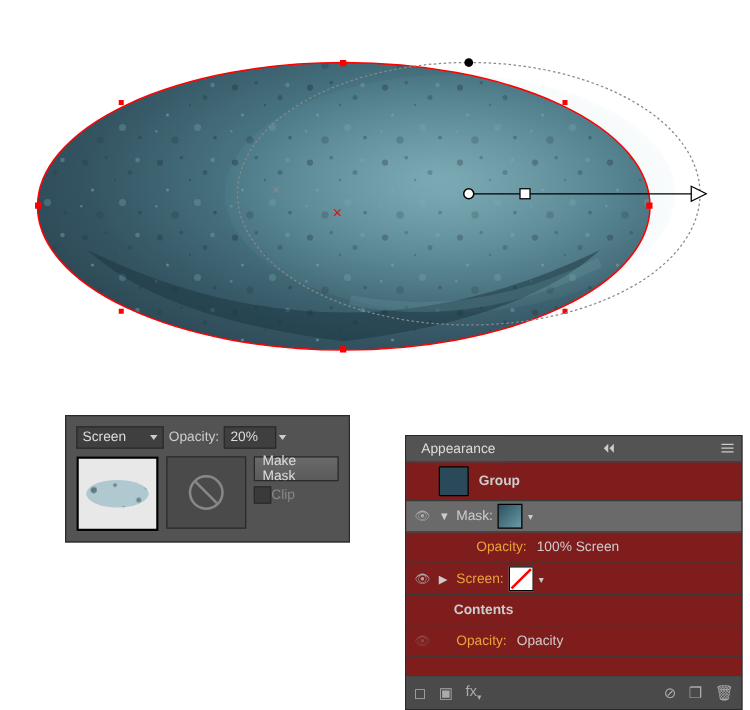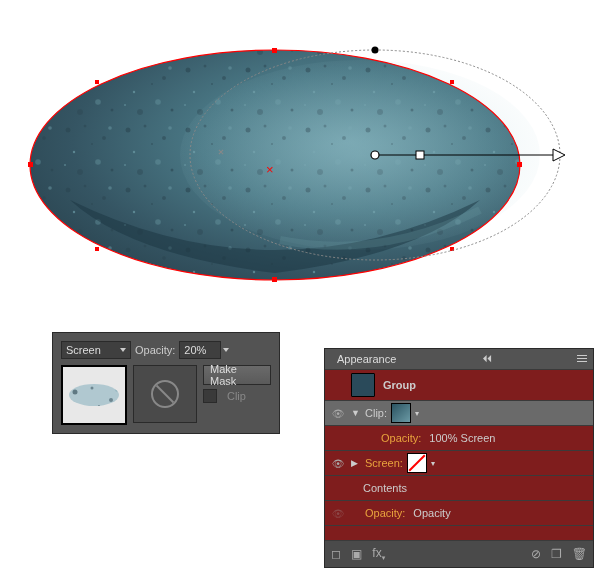--- a/index.html
+++ b/index.html
@@ -159,21 +159,21 @@
       font-size: 11px;
     }
     .mask-controls {
       display: flex;
       flex-direction: column;
       gap: 4px;
     }
     .checkbox-row {
       display: flex;
       align-items: center;
-      gap: 10px;
+      gap: 0;
       color: #888;
     }
     .checkbox {
       width: 12px;
       height: 12px;
       background: #3a3a3a;
       border: 1px solid #2a2a2a;
     }
     .appearance-list {
       background: #7f1d1d;
@@ -215,20 +215,21 @@
       cursor: pointer;
     }
     .orange {
       color: #e8a33d;
     }
     .indent {
       padding-left: 56px;
     }
     .indent2 {
       padding-left: 38px;
+      font-weight: bold;
     }
     .no-stroke {
       width: 18px;
       height: 18px;
       border: 1px solid #000;
       background: #fff;
       position: relative;
     }
     .no-stroke::after {
       content: "";
@@ -377,21 +378,21 @@
     <div class="appearance-row" style="height:30px">
       <div class="vis-col"></div>
       <div class="group-thumb"></div>
       <span style="font-weight:bold;margin-left:4px">Group</span>
     </div>
     <div class="appearance-row selected">
       <div class="vis-col">
           <span class="eye-icon">👁</span>
         </div>
       <span class="disclosure">▼</span>
-      <span>Clip:</span>
+      <span>Mask:</span>
       <div class="swatch" style="background:linear-gradient(135deg,#2a5260,#6b9aa5)"></div>
       <span class="mini-arrow">▾</span>
     </div>
     <div class="appearance-row indent">
       <span class="orange">Opacity:</span>
       <span style="margin-left:4px">100% Screen</span>
     </div>
     <div class="appearance-row">
       <div class="vis-col">
           <span class="eye-icon">👁</span>

